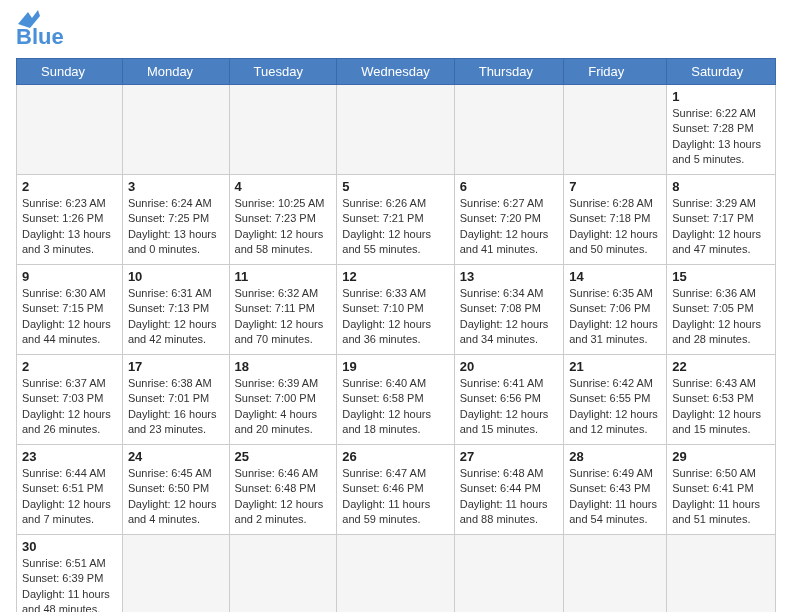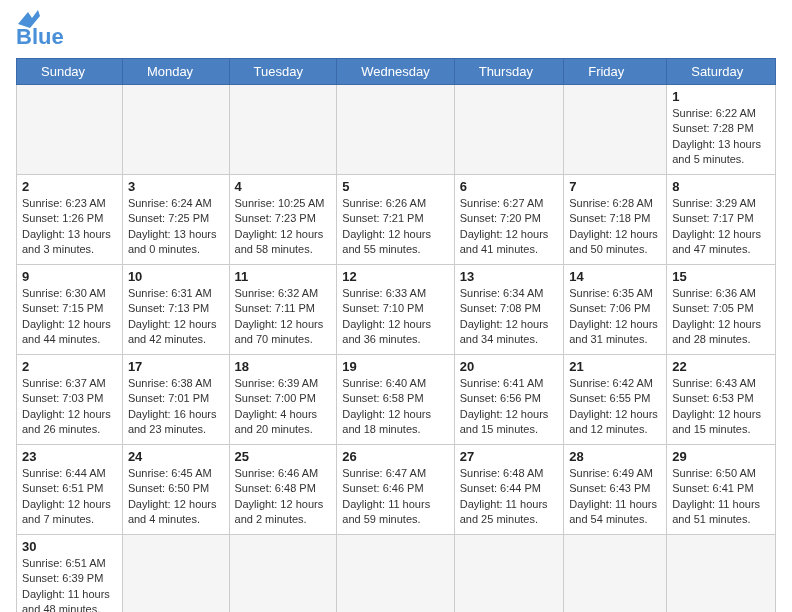--- a/index.html
+++ b/index.html
@@ -333,21 +333,21 @@
           <span>Sunrise: 6:47 AM</span><br>
           <span>Sunset: 6:46 PM</span><br>
           <span>Daylight: 11 hours and 59 minutes.</span>
         </div>
       </td>
           <td>
         <span class="day-num">27</span>
         <div class="day-info">
           <span>Sunrise: 6:48 AM</span><br>
           <span>Sunset: 6:44 PM</span><br>
-          <span>Daylight: 11 hours and 25 minutes.</span>
+          <span>Daylight: 11 hours and 88 minutes.</span>
         </div>
       </td>
           <td>
         <span class="day-num">28</span>
         <div class="day-info">
           <span>Sunrise: 6:49 AM</span><br>
           <span>Sunset: 6:43 PM</span><br>
           <span>Daylight: 11 hours and 54 minutes.</span>
         </div>
       </td>

